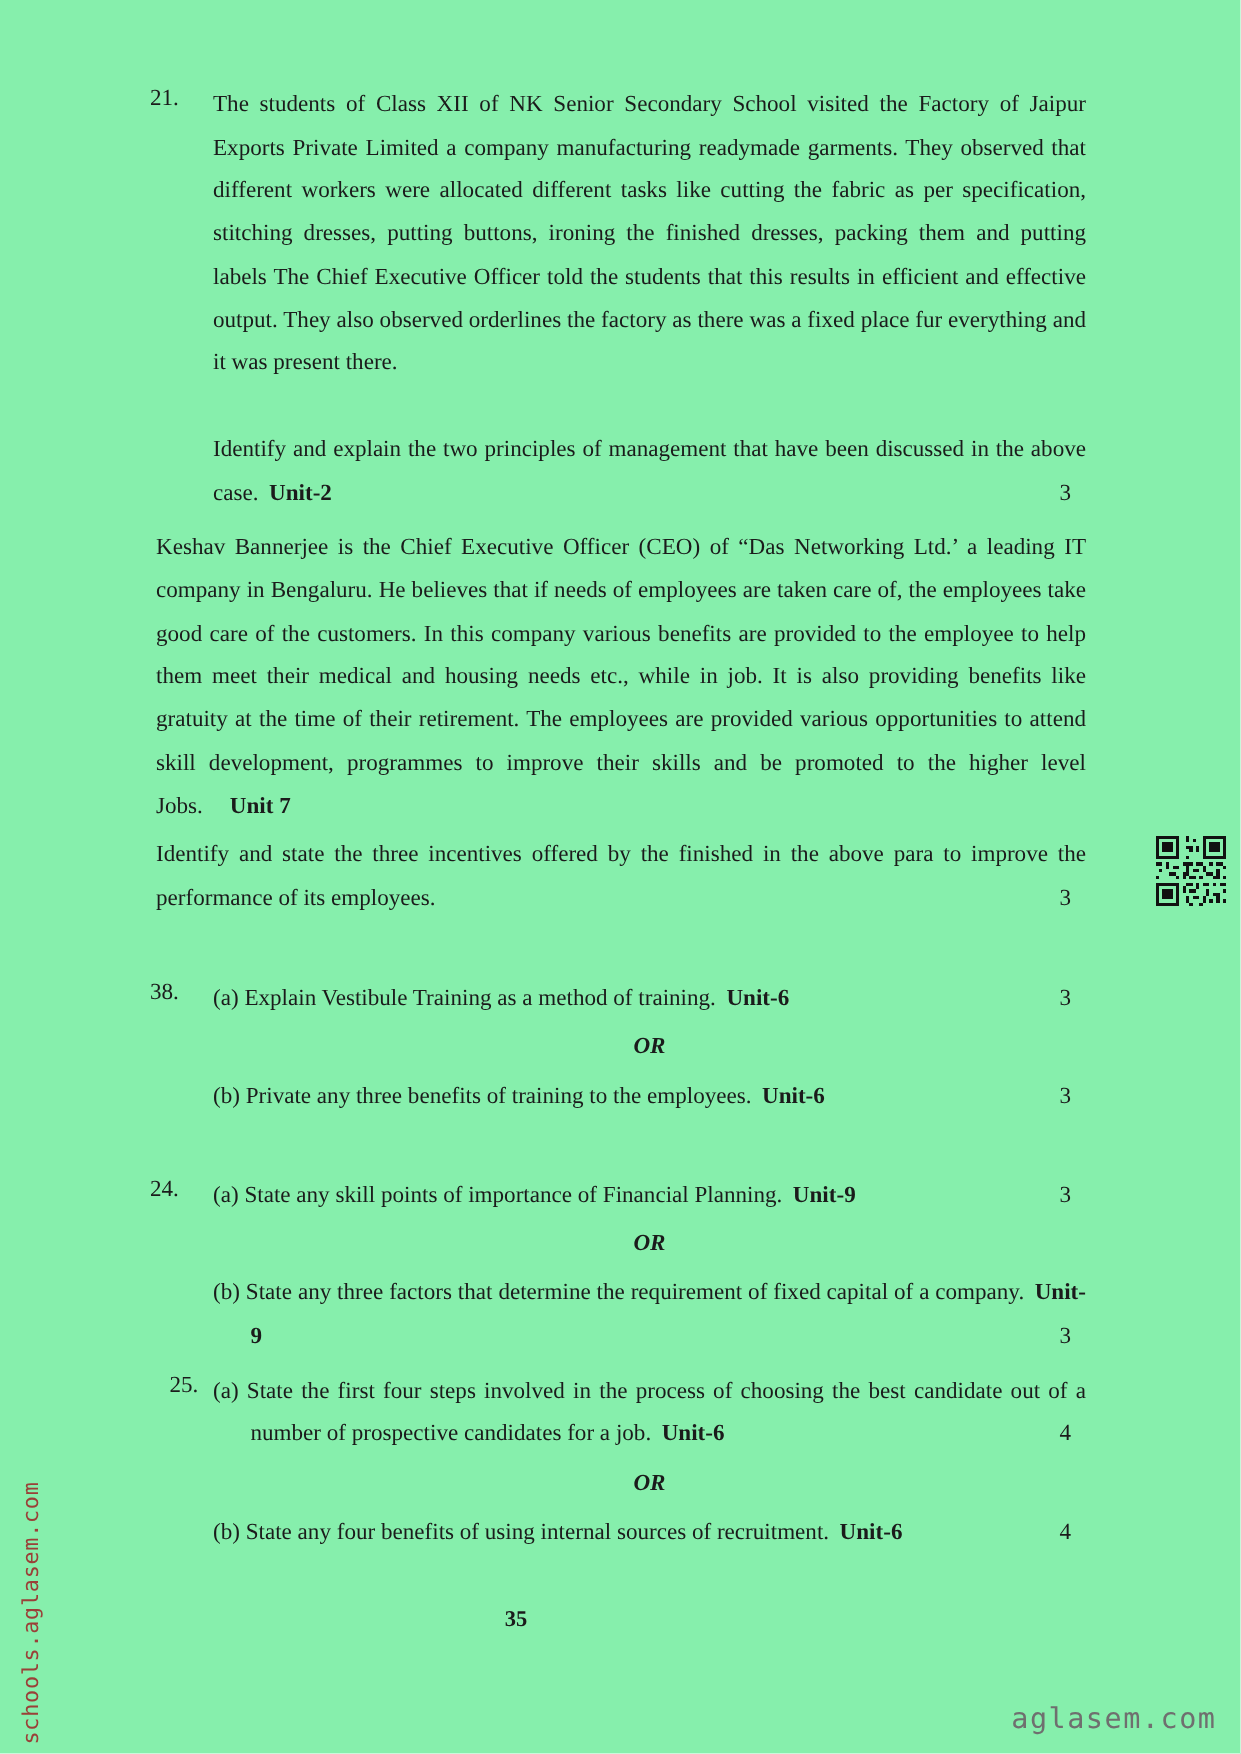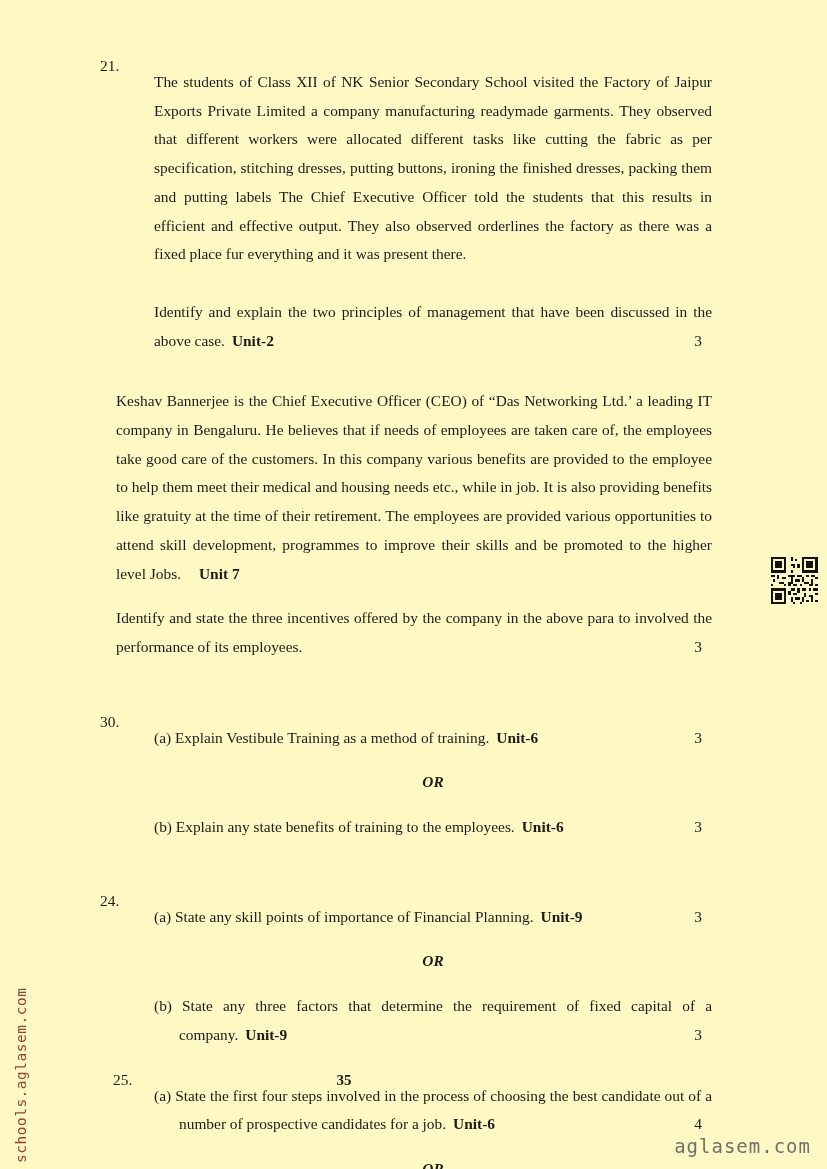--- a/index.html
+++ b/index.html
@@ -1,34 +1,34 @@
 <!DOCTYPE html>
 <html><head>
 <meta charset="utf-8">
 <style>
   html,body{margin:0;padding:0;background:#ffffff;}
   .page{
     position:relative;
     width:827px;height:1169px;
-    background:#fef9c3;
+    background:#86efac;
     font-family:"Liberation Serif", serif;
     color:#1b1b1b;
     font-size:15.4px;
     overflow:hidden;
   }
   .content{
     position:absolute;
     left:100px;top:52px;
     width:628px;
   }
   .q{display:flex;}
   .qnum{width:38px;flex:none;line-height:28.7px;}
   .qbody{flex:1;position:relative;min-width:0;}
   .para{
-    margin:16px;
+    margin:4px;
     text-align:justify;
     line-height:28.7px;
     position:relative;
   }
   .hang{padding-left:25px;text-indent:-25px;}
   .unit{font-weight:bold;margin-left:7px;}
   .unit-wide{margin-left:18px;}
   .marks{
     position:absolute;
     right:10px;bottom:0;
@@ -91,30 +91,30 @@
       <div class="qnum">21.</div>
       <div class="qbody">
         <p class="para"><span>The students of Class XII of NK Senior Secondary School visited the Factory of Jaipur Exports Private Limited a company manufacturing readymade garments. They observed that different workers were allocated different tasks like cutting the fabric as per specification, stitching dresses, putting buttons, ironing the finished dresses, packing them and putting labels The Chief Executive Officer told the students that this results in efficient and effective output. They also observed orderlines the factory as there was a fixed place fur everything and it was present there.</span></p>
         <p class="para gap-top"><span>Identify and explain the two principles of management that have  been discussed in the above case.</span><b class="unit">Unit-2</b><span class="marks">3</span></p>
       </div>
     </div>
 
     <div class="q">
       <div class="qbody">
         <p class="para"><span>Keshav Bannerjee is the Chief Executive Officer (CEO) of “Das Networking Ltd.’ a leading IT company in Bengaluru. He believes that if needs of employees are taken care of, the employees take good care of the customers. In this company various benefits are provided to the employee to help them meet their medical and housing needs etc., while in job. It is also providing benefits like gratuity at the time of their retirement. The employees are provided various opportunities to attend skill development, programmes to improve their skills and be promoted to the higher level Jobs.</span><b class="unit unit-wide">Unit 7</b></p>
-        <p class="para"><span>Identify and state the three incentives offered by the company in the above para to involved the performance of its employees.</span><span class="marks">3</span></p>
+        <p class="para"><span>Identify and state the three incentives offered by the finished in the above para to improve the performance of its employees.</span><span class="marks">3</span></p>
       </div>
     </div>
 
     <div class="q q-23">
-      <div class="qnum">30.</div>
+      <div class="qnum">38.</div>
       <div class="qbody">
         <p class="para hang"><span>(a) Explain Vestibule Training as a method of training.</span><b class="unit">Unit-6</b><span class="marks">3</span></p>
         <p class="or-row">OR</p>
-        <p class="para hang"><span>(b) Explain any state benefits of training to the employees.</span><b class="unit">Unit-6</b><span class="marks">3</span></p>
+        <p class="para hang"><span>(b) Private any three benefits of training to the employees.</span><b class="unit">Unit-6</b><span class="marks">3</span></p>
       </div>
     </div>
 
     <div class="q q-24">
       <div class="qnum">24.</div>
       <div class="qbody">
         <p class="para hang"><span>(a) State any skill points of importance of Financial Planning.</span><b class="unit">Unit-9</b><span class="marks">3</span></p>
         <p class="or-row">OR</p>
         <p class="para hang"><span>(b) State any three factors that determine the requirement of fixed capital of a company.</span><b class="unit">Unit-9</b><span class="marks">3</span></p>
       </div>

